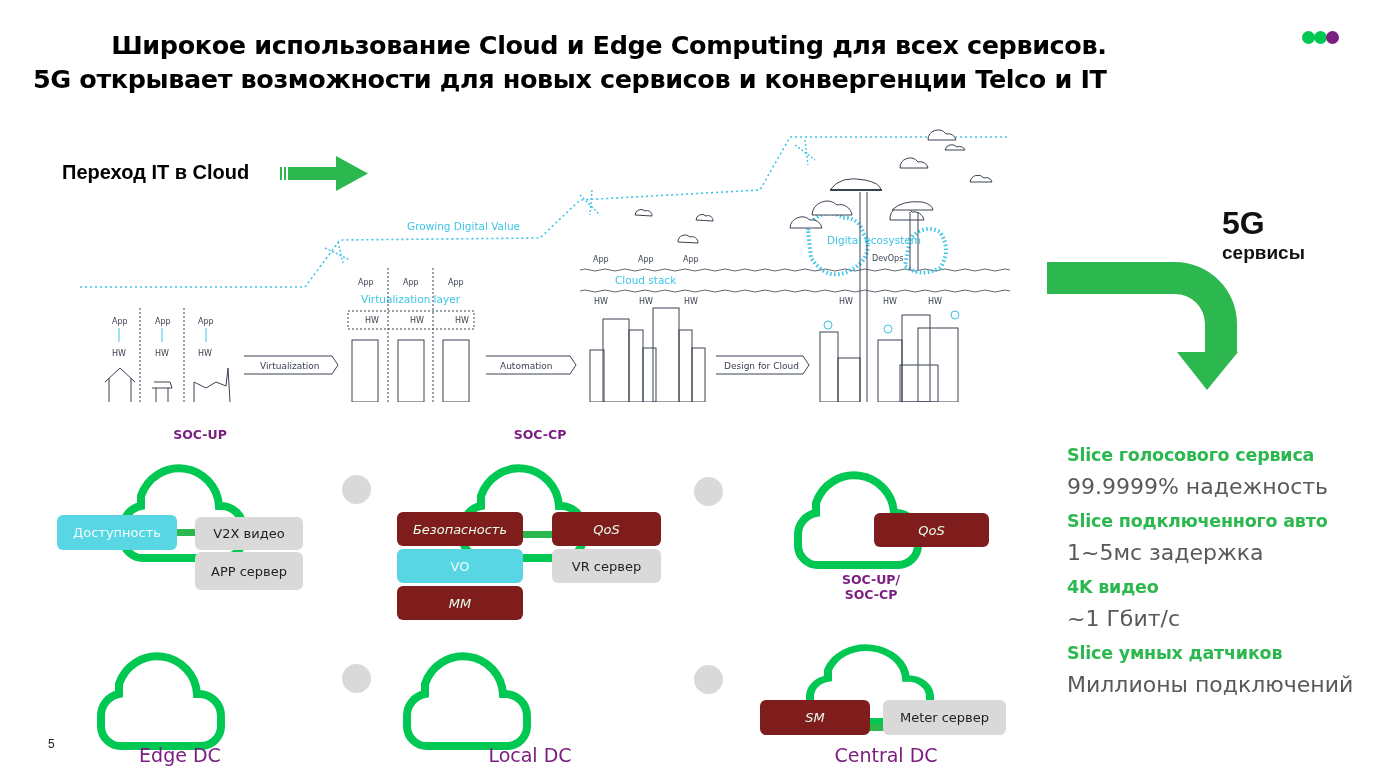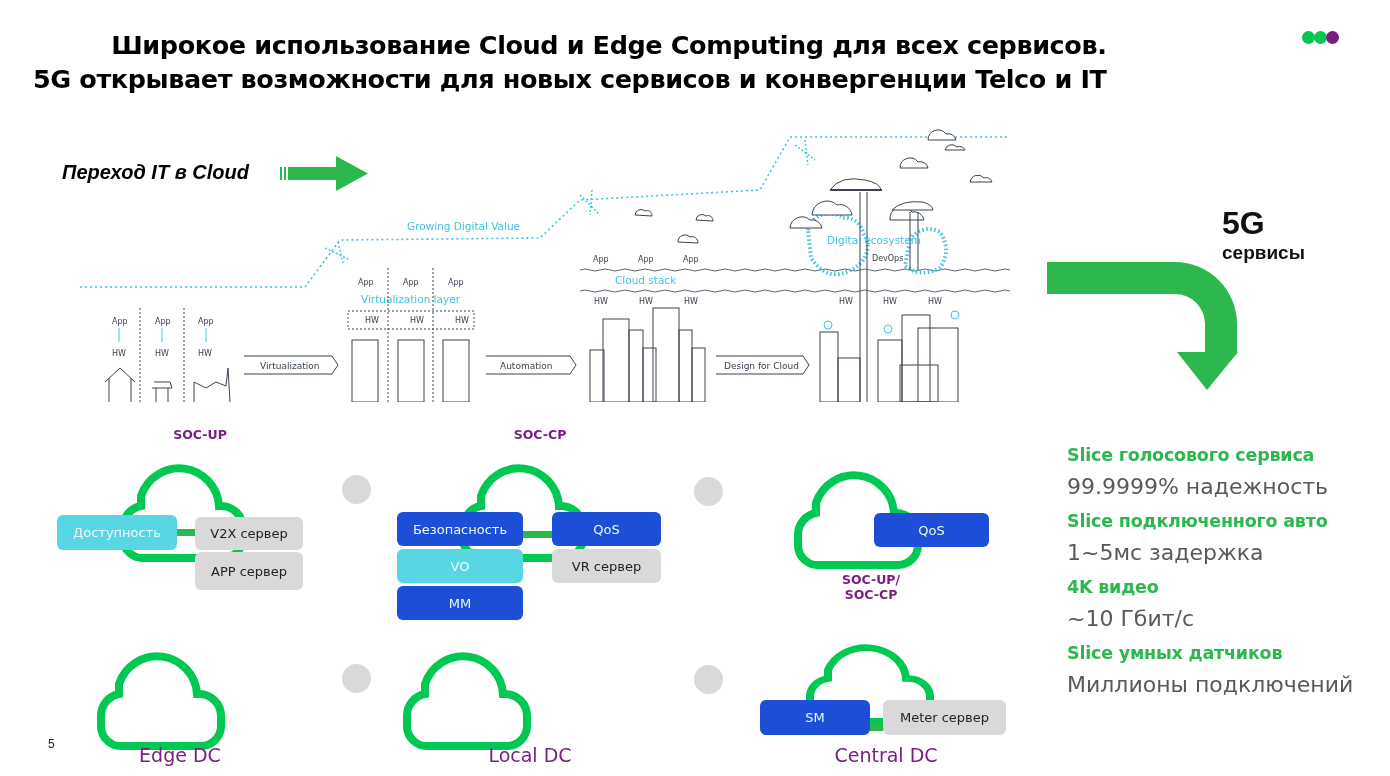--- a/index.html
+++ b/index.html
@@ -1,30 +1,30 @@
 <!DOCTYPE html>
 <html><head>
 <meta charset="utf-8">
 <style>
   html, body { margin:0; padding:0; background:#ffffff; }
   body { width:1390px; height:776px; position:relative; overflow:hidden; font-family:"Liberation Sans", sans-serif; }
   .abs { position:absolute; }
   .title { left:33px; top:28px; font-family:"DejaVu Sans", sans-serif; font-weight:bold; font-size:25.5px; line-height:34px; color:#000; letter-spacing:-0.4px;text-align:right; }
   .logo { left:1302px; top:31px; display:flex; gap:0; }
   .logo span { width:13px; height:13px; border-radius:50%; display:inline-block; margin-right:-1px; }
-  .transition-label { left:62px; top:161px; font-size:20px; font-weight:bold; color:#000;font-style:italic; }
+  .transition-label { left:62px; top:161px; font-size:20px; font-weight:bold; color:#000; }
   .illus { left:60px; top:120px; }
   .fiveg { left:1222px; top:205px; text-align:left; width:110px; }
   .fiveg-title { font-size:32px; font-weight:bold; color:#111; line-height:36px; }
   .fiveg-sub { font-size:19px; font-weight:bold; color:#111; line-height:24px; }
   .services { left:1067px; top:443px; width:310px; }
   .svc-name { font-family:"DejaVu Sans", sans-serif; font-weight:bold; font-size:17.5px; color:#2db84f; line-height:24px; letter-spacing:-0.2px; }
   .svc-val { font-family:"DejaVu Sans", sans-serif; font-size:22px; color:#595959; line-height:24px; margin-bottom:10px; margin-top:8px; }
   .box { position:absolute; border-radius:6px; font-family:"DejaVu Sans", sans-serif; font-size:13px; display:flex; align-items:center; justify-content:center; }
-  .box.green { background:#1d4ed8; color:#eafbe9; }
+  .box.green { background:#7f1d1d; color:#eafbe9;font-style:italic; }
   .box.cyan { background:#58d6e3; color:#f2fdff; }
   .box.grey { background:#d9d9d9; color:#222; }
   .soc { position:absolute; font-family:"DejaVu Sans", sans-serif; font-weight:bold; font-size:12.5px; color:#7b1e82; text-align:center; line-height:15px; }
   .dc-label { position:absolute; font-family:"DejaVu Sans", sans-serif; font-weight:normal; font-size:19px; color:#7b1e82; text-align:center; }
   .dot { position:absolute; width:29px; height:29px; border-radius:50%; background:#d9d9d9; }
   .pagenum { left:48px; top:737px; font-size:12px; color:#222; }
   .connector { position:absolute; background:#2db84f; height:7px; }
 </style>
 </head>
 <body>
@@ -171,21 +171,21 @@
   <div>
     <div class="svc-name">Slice голосового сервиса</div>
     <div class="svc-val">99.9999% надежность</div>
   </div>
   <div>
     <div class="svc-name">Slice подключенного авто</div>
     <div class="svc-val">1~5мс задержка</div>
   </div>
   <div>
     <div class="svc-name">4K видео</div>
-    <div class="svc-val">~10 Гбит/с</div>
+    <div class="svc-val">~1 Гбит/с</div>
   </div>
   <div>
     <div class="svc-name">Slice умных датчиков</div>
     <div class="svc-val">Миллионы подключений</div>
   </div>
 </div>
 
 <svg width="0" height="0" style="position:absolute">
   <defs>
     <path id="cloudpath" d="M22,110 L100,110 A20,20 0 0 0 120,90 L120,80 A22,22 0 0 0 98,58 L96,58 A40,40 0 0 0 18,48 L18,58 A22,22 0 0 0 0,80 L0,90 A20,20 0 0 0 22,110 Z"></path>
@@ -193,21 +193,21 @@
 </svg>
 
 <div class="soc" style="left:165px;top:427px;width:70px">SOC-UP</div>
 <svg class="abs" style="left:115px;top:443px" width="140" height="130">
   <g transform="translate(8,5) scale(1.0)">
       <use href="#cloudpath" fill="none" stroke="#00c853" stroke-width="8"></use>
     </g>
 </svg>
 <div class="connector" style="left:170px;top:529px;width:30px"></div>
 <div class="box cyan" style="left:57px;top:515px;width:120px;height:35px">Доступность</div>
-<div class="box grey" style="left:195px;top:517px;width:108px;height:33px">V2X сервер</div>
+<div class="box grey" style="left:195px;top:517px;width:108px;height:33px">V2X видео</div>
 <div class="box grey" style="left:195px;top:552px;width:108px;height:38px">APP сервер</div>
 
 <div class="dot" style="left:342px;top:475px"></div>
 
 <div class="soc" style="left:505px;top:427px;width:70px">SOC-CP</div>
 <svg class="abs" style="left:455px;top:443px" width="140" height="130">
   <g transform="translate(8,5)">
       <use href="#cloudpath" fill="none" stroke="#00c853" stroke-width="8"></use>
     </g>
 </svg>

